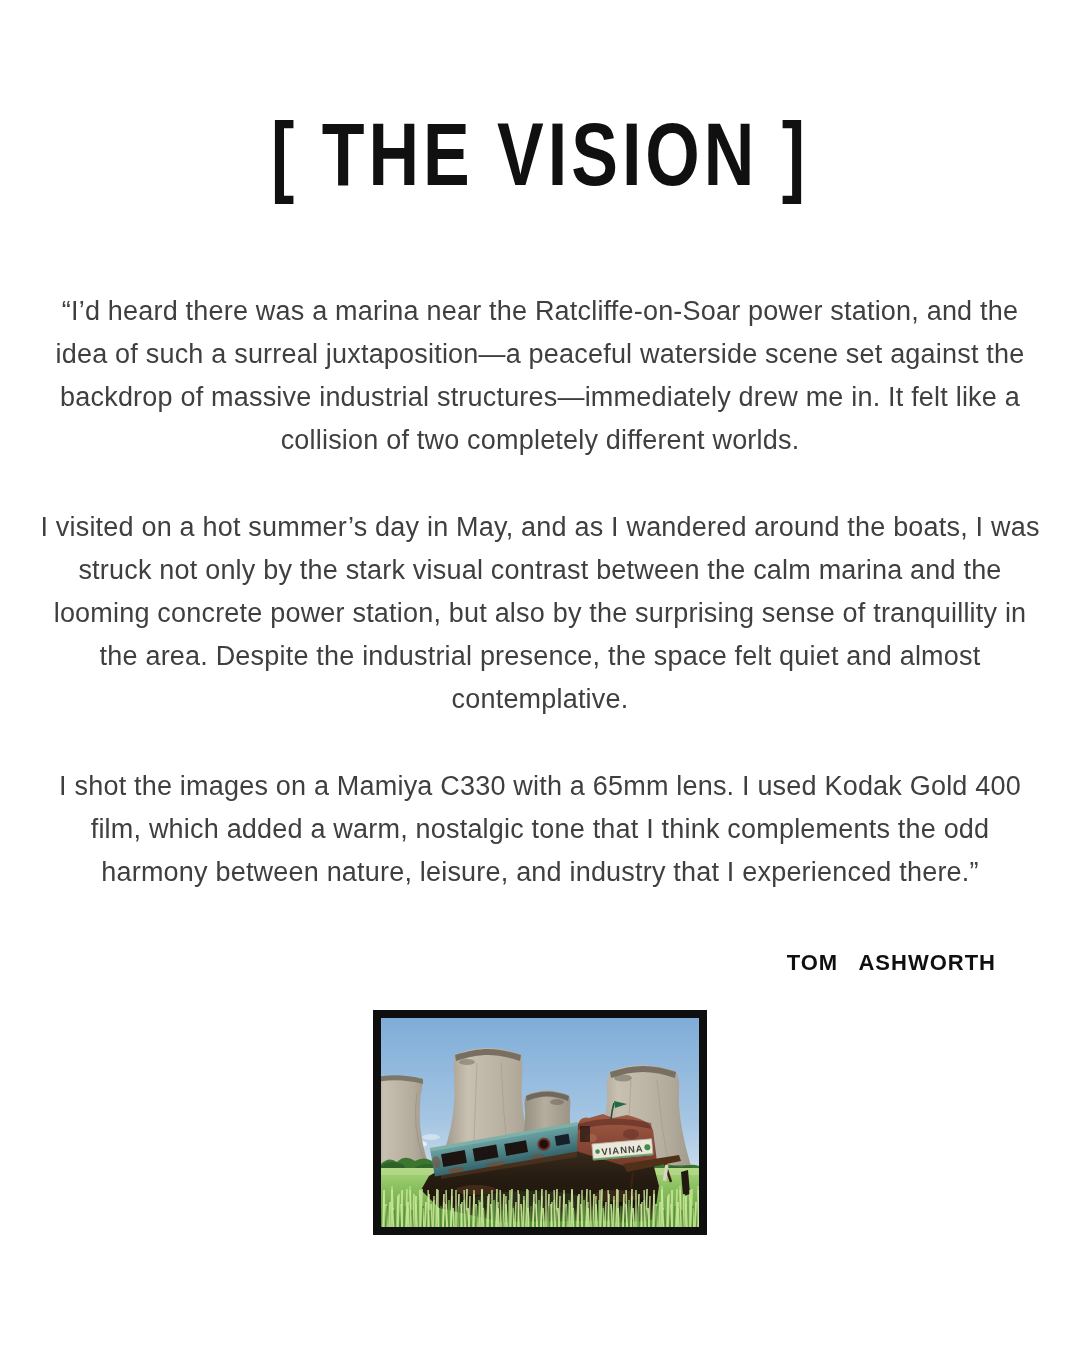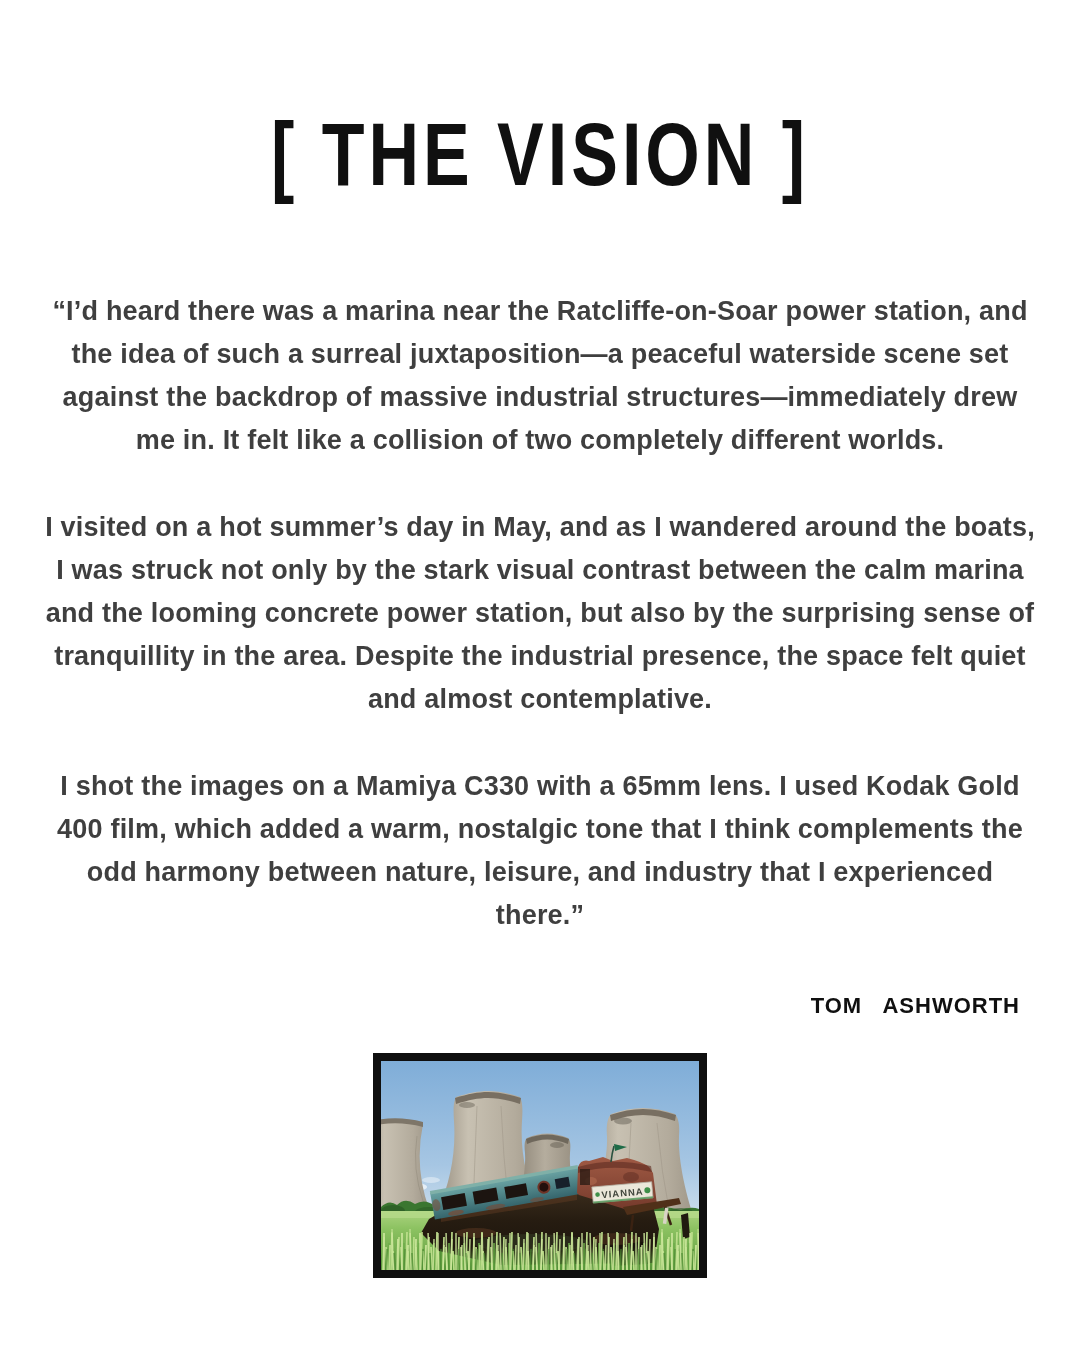--- a/index.html
+++ b/index.html
@@ -13,26 +13,26 @@
     margin:118px 0 0;text-align:center;
     font-size:70px;line-height:72px;font-weight:800;
     letter-spacing:4px;color:#101010;
     transform:scaleY(1.28);transform-origin:50% 50%;
     white-space:nowrap;
   }
   .quote{
     width:1000px;margin:100px auto 0;
     text-align:center;color:#3f3f3f;
     font-size:27px;line-height:43px;letter-spacing:0.2px;
-    font-weight:700;
+    font-weight:400;
   }
   .quote p{margin:0 0 44px;}
   .quote p:last-child{margin-bottom:0;}
   .attribution{
-    margin:56px 60px 0 0;text-align:right;
+    margin:56px 84px 0 0;text-align:right;
     font-size:22px;font-weight:700;letter-spacing:1px;word-spacing:14px;
     color:#101010;
   }
   .photo-frame{
     width:318px;height:209px;margin:34px auto 0;
     border:8px solid #0f0f0f;background:#0f0f0f;
   }
   .photo-frame svg{display:block;}
 </style>
 </head>

